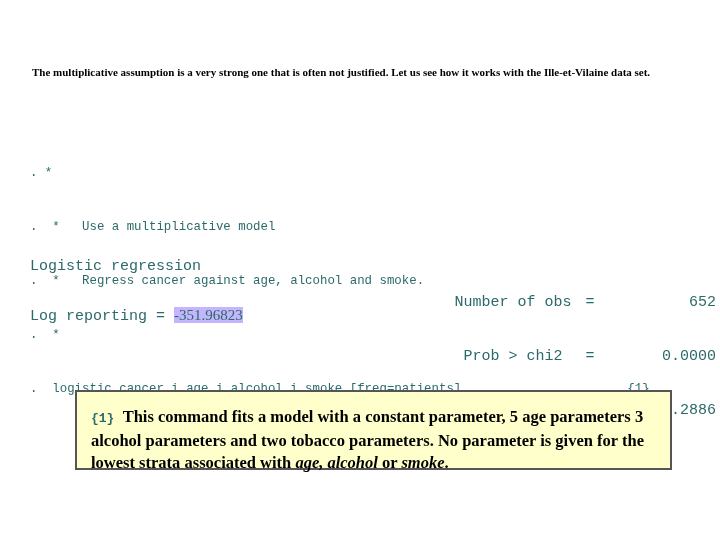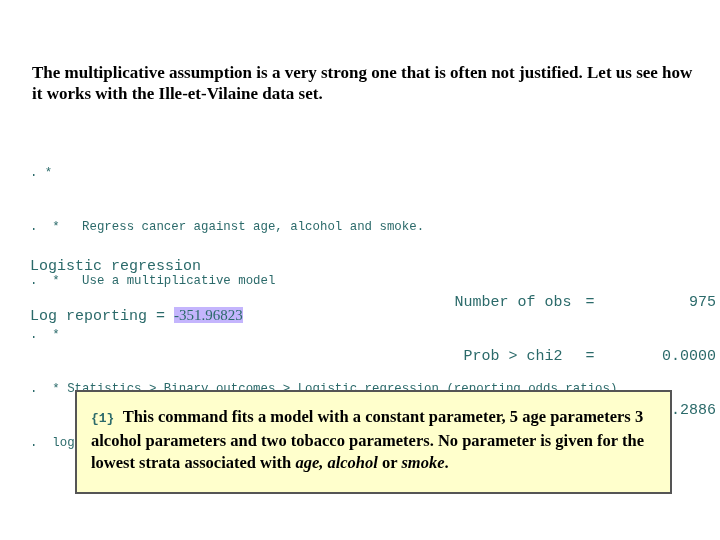--- a/index.html
+++ b/index.html
@@ -15,21 +15,21 @@
     overflow: hidden;
   }
 
   
   #intro {
     position: absolute;
     left: 32px;
     top: 62px;
     width: 665px;
     font-family: "Liberation Serif", serif;
-    font-size: 17px;
+    font-size: 11px;
     line-height: 21px;
     color: #000000;
     font-weight: bold;
   }
 
   
   #console {
     position: absolute;
     left: 30px;
     top: 128px;
@@ -101,21 +101,21 @@
     width: 112px;
     text-align: right;
   }
 
   
   #callout {
     position: absolute;
     left: 75px;
     top: 390px;
     width: 597px;
-    height: 104px;
+    height: 80px;
     background: #ffffcc;
     border: 2px solid #555555;
     box-sizing: border-box;
   }
   #callout-inner {
     padding: 14px 16px 10px 14px;
     font-family: "Liberation Serif", serif;
     font-size: 16.5px;
     line-height: 22px;
     color: #000000;
@@ -131,32 +131,31 @@
 </style>
 </head>
 <body>
 
 <div id="intro">
   <span>The multiplicative assumption is a very strong one that is often not justified.  Let us see how it works with the Ille-et-Vilaine data set.</span>
 </div>
 
 <div id="console">
   <div class="cmdline">. *</div>
+  <div class="cmdline">.  *   Use a multiplicative model</div>
   <div class="cmdline">.  *   Regress cancer against age, alcohol and smoke.</div>
-  <div class="cmdline">.  *   Use a multiplicative model</div>
   <div class="cmdline">.  *</div>
-  <div class="cmdline">.  * Statistics &gt; Binary outcomes &gt; Logistic regression (reporting odds ratios)</div>
   <div class="cmdline"><span>.  logistic cancer i.age i.alcohol i.smoke [freq=patients]</span><span style="display:inline-block;width:166px"></span><span class="note-ref">{1}</span></div>
 </div>
 
 <div id="output">
   <div id="out-left">Logistic regression</div>
   <div id="out-loglik"><span>Log reporting = </span><span class="hl">-351.96823</span></div>
   <div id="out-right">
-    <div class="stat-row"><span class="stat-label">Number of obs</span><span class="stat-eq">=</span><span class="stat-val">975</span></div>
+    <div class="stat-row"><span class="stat-label">Number of obs</span><span class="stat-eq">=</span><span class="stat-val">652</span></div>
     <div class="stat-row"><span class="stat-label">Prob &gt; chi2</span><span class="stat-eq">=</span><span class="stat-val">0.0000</span></div>
     <div class="stat-row"><span class="stat-label">Pseudo R2</span><span class="stat-eq">=</span><span class="stat-val">0.2886</span></div>
   </div>
 </div>
 
 <div id="callout">
   <div id="callout-inner"><span id="callout-tag">{1}</span>&nbsp;&nbsp;<span>This command fits a model with a constant parameter, </span><span>5 age</span><span> parameters </span><span>3 alcohol</span><span> parameters and </span><span>two tobacco</span><span> parameters.  No parameter is given for the lowest strata associated with </span><span class="it">age, alcohol</span><span> or </span><span class="it">smoke</span><span>.</span></div>
 </div>
 
 </body></html>

